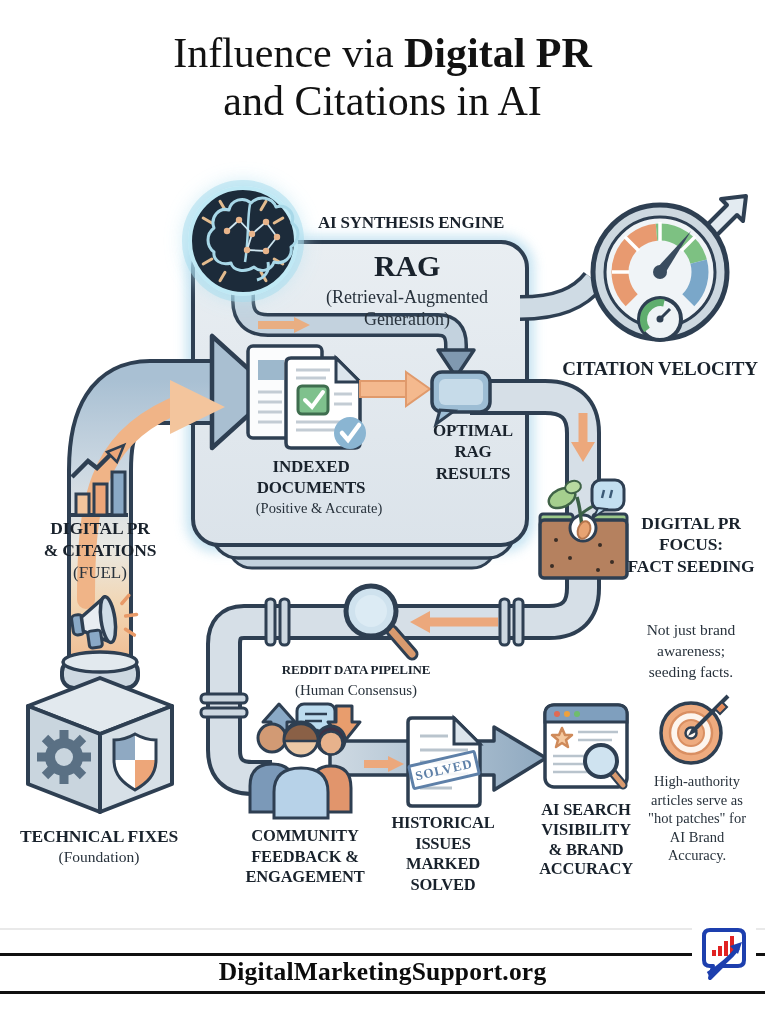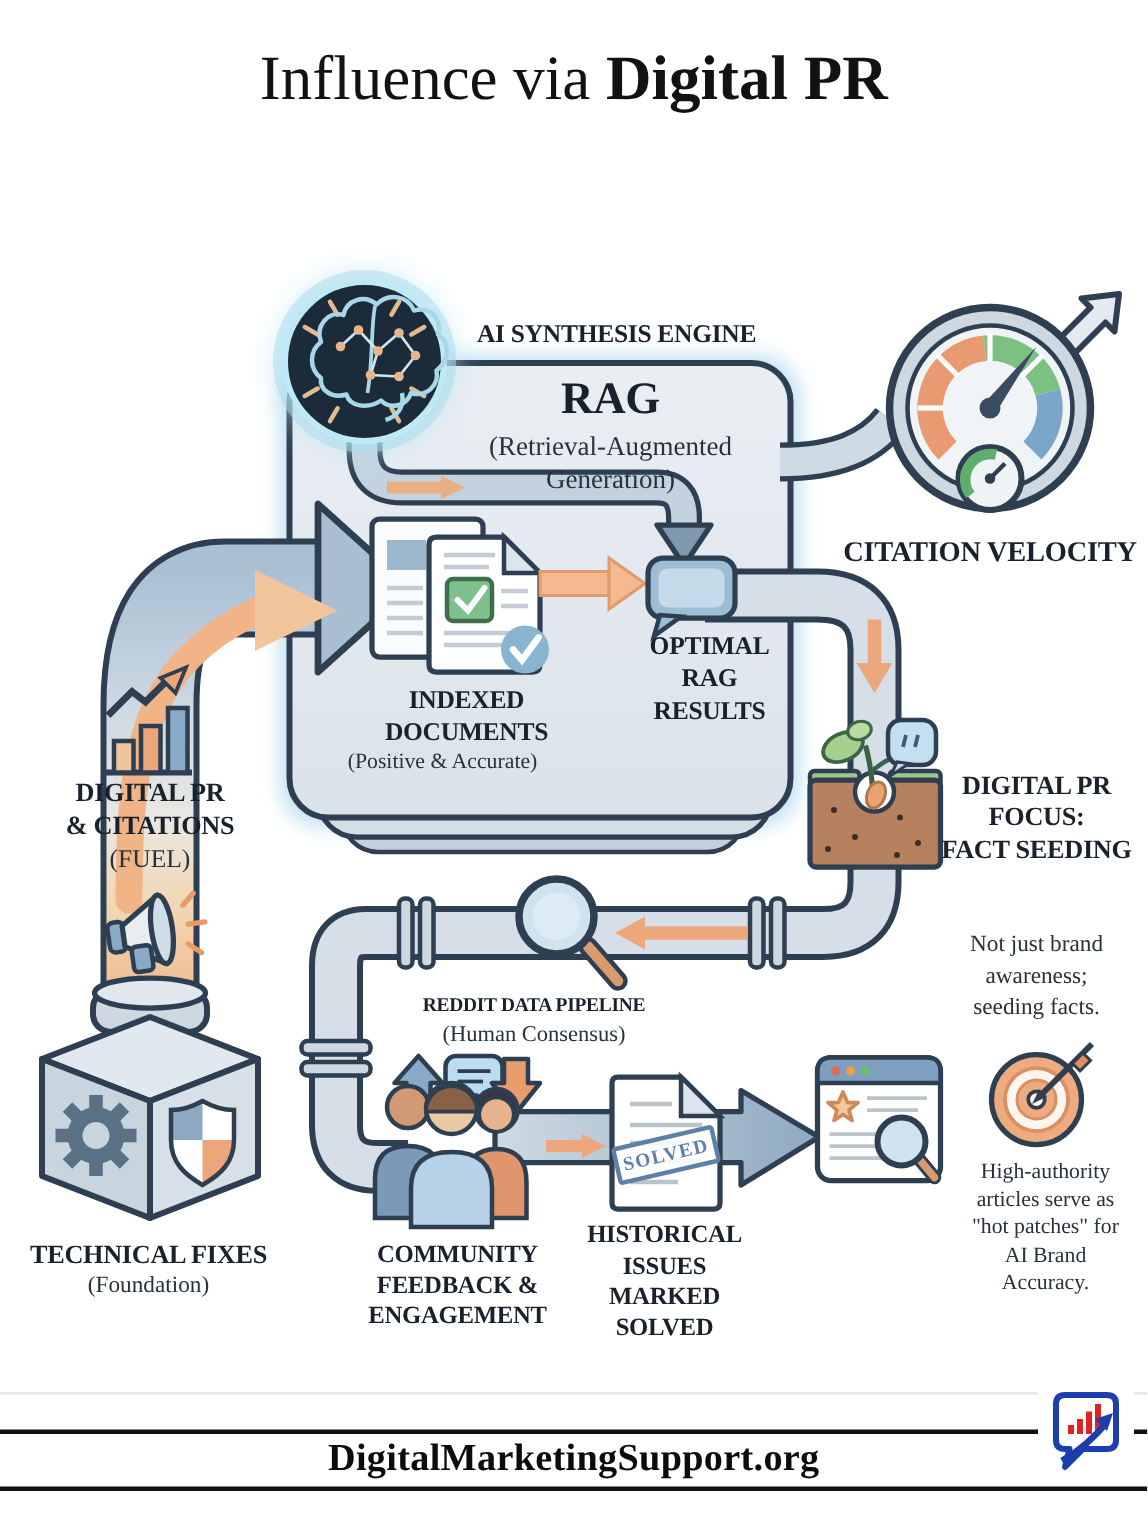--- a/index.html
+++ b/index.html
@@ -30,20 +30,21 @@
 </style>
 </head>
 <body>
 
 <div class="canvas">
 
   <div class="hdr title1">
     <span>Influence via</span>
     <b>Digital PR</b>
   </div>
+  <div class="hdr title2">and Citations in AI</div>
 
   <svg class="art" viewBox="0 0 765 1024">
     <defs>
       <linearGradient id="fuelGrad" gradientUnits="userSpaceOnUse" x1="0" y1="380" x2="0" y2="680">
         <stop offset="0" stop-color="#a9c0d3"></stop>
         <stop offset="0.3" stop-color="#ccd8e2"></stop>
         <stop offset="0.55" stop-color="#e9e9e4"></stop>
         <stop offset="0.75" stop-color="#f2d6b3"></stop>
         <stop offset="1" stop-color="#eeb489"></stop>
       </linearGradient>
@@ -363,21 +364,21 @@
       </g>
     </g>
   </svg>
 
   <div class="lbl bold" style="left:318px;top:213px;width:190px;font-size:17px;text-align:left;white-space:nowrap;">AI SYNTHESIS ENGINE</div>
 
   <div class="lbl bold" style="left:337px;top:248px;width:140px;font-size:30px;">RAG</div>
   <div class="lbl" style="left:304px;top:287px;width:206px;font-size:18px;color:#28323c;">(Retrieval-Augmented Generation)</div>
 
   <div class="lbl bold" style="left:238px;top:456px;width:146px;font-size:17px;line-height:1.25;">INDEXED<br>DOCUMENTS</div>
-  <div class="lbl" style="left:216px;top:500px;width:158px;font-size:14.5px;color:#28323c;">(Positive &amp; Accurate)</div>
+  <div class="lbl" style="left:240px;top:500px;width:158px;font-size:14.5px;color:#28323c;">(Positive &amp; Accurate)</div>
 
   <div class="lbl bold" style="left:424px;top:420px;width:98px;font-size:17px;line-height:1.25;">OPTIMAL<br>RAG<br>RESULTS</div>
 
   <div class="lbl bold" style="left:560px;top:357px;width:200px;font-size:19px;">CITATION VELOCITY</div>
 
   <div class="lbl bold" style="left:616px;top:513px;width:150px;font-size:17.5px;line-height:1.22;">DIGITAL PR<br>FOCUS:<br>FACT SEEDING</div>
   <div class="lbl" style="left:616px;top:620px;width:150px;font-size:15.5px;line-height:1.35;color:#28323c;">Not just brand<br>awareness;<br>seeding facts.</div>
 
   <div class="lbl bold" style="left:22px;top:518px;width:156px;font-size:17.5px;line-height:1.25;">DIGITAL PR<br>&amp; CITATIONS</div>
   <div class="lbl" style="left:22px;top:563px;width:156px;font-size:17px;color:#28323c;">(FUEL)</div>
@@ -386,20 +387,21 @@
   <div class="lbl" style="left:18px;top:848px;width:162px;font-size:15.5px;color:#28323c;">(Foundation)</div>
 
   <div class="lbl bold" style="left:256px;top:662px;width:200px;font-size:13px;">REDDIT DATA PIPELINE</div>
   <div class="lbl" style="left:256px;top:681px;width:200px;font-size:15px;color:#28323c;">(Human Consensus)</div>
 
   <div class="lbl bold" style="left:243px;top:826px;width:124px;font-size:16.5px;line-height:1.25;">COMMUNITY<br>FEEDBACK &amp;<br>ENGAGEMENT</div>
 
   <div class="lbl bold" style="left:382px;top:813px;width:122px;font-size:16.5px;line-height:1.25;">HISTORICAL<br>ISSUES<br>MARKED SOLVED</div>
   <div class="stamp">SOLVED</div>
 
+  <div class="lbl bold" style="left:530px;top:800px;width:112px;font-size:16.5px;line-height:1.2;">AI SEARCH<br>VISIBILITY<br>&amp; BRAND<br>ACCURACY</div>
 
   <div class="lbl" style="left:630px;top:772px;width:134px;font-size:14.5px;line-height:1.28;color:#28323c;">High-authority<br>articles serve as<br>"hot patches" for<br>AI Brand<br>Accuracy.</div>
 
   <div class="rule rule-gray"></div>
   <div class="rule rule-black-a"></div>
   <div class="rule rule-black-b"></div>
   <div class="brand">DigitalMarketingSupport.org</div>
 
   <div class="logo-box">
     <svg width="64" height="64" viewBox="0 0 64 64">

